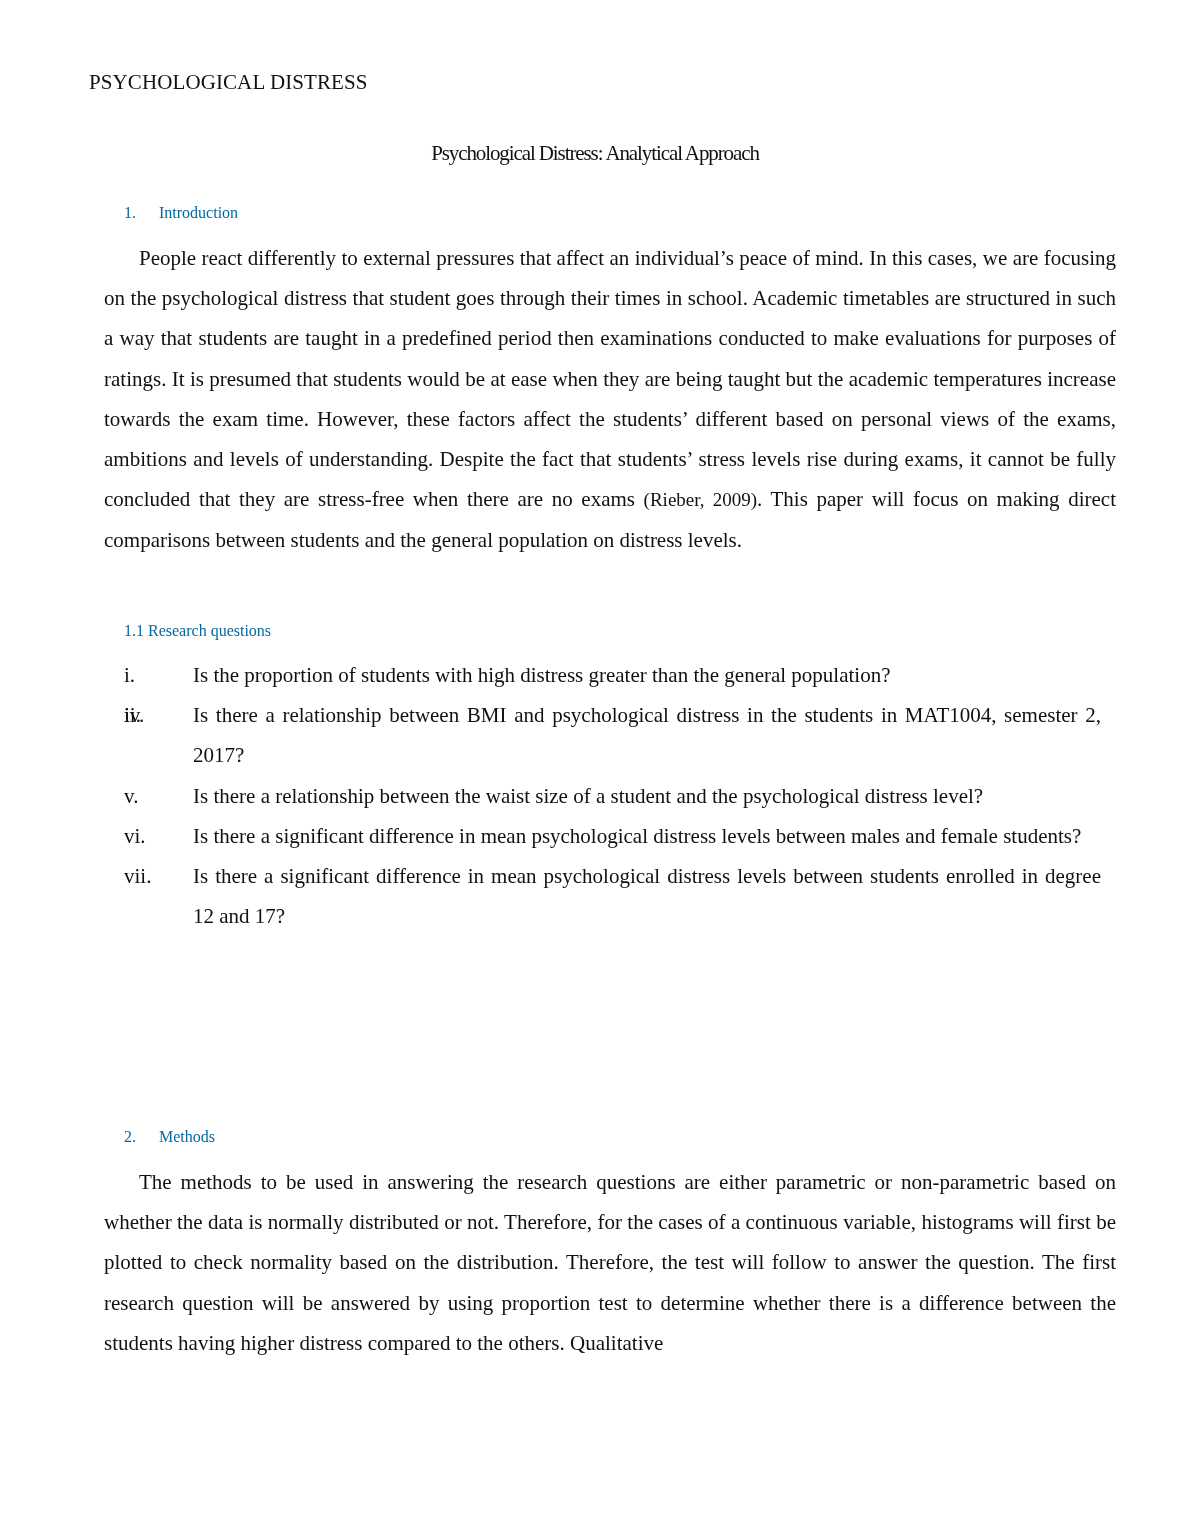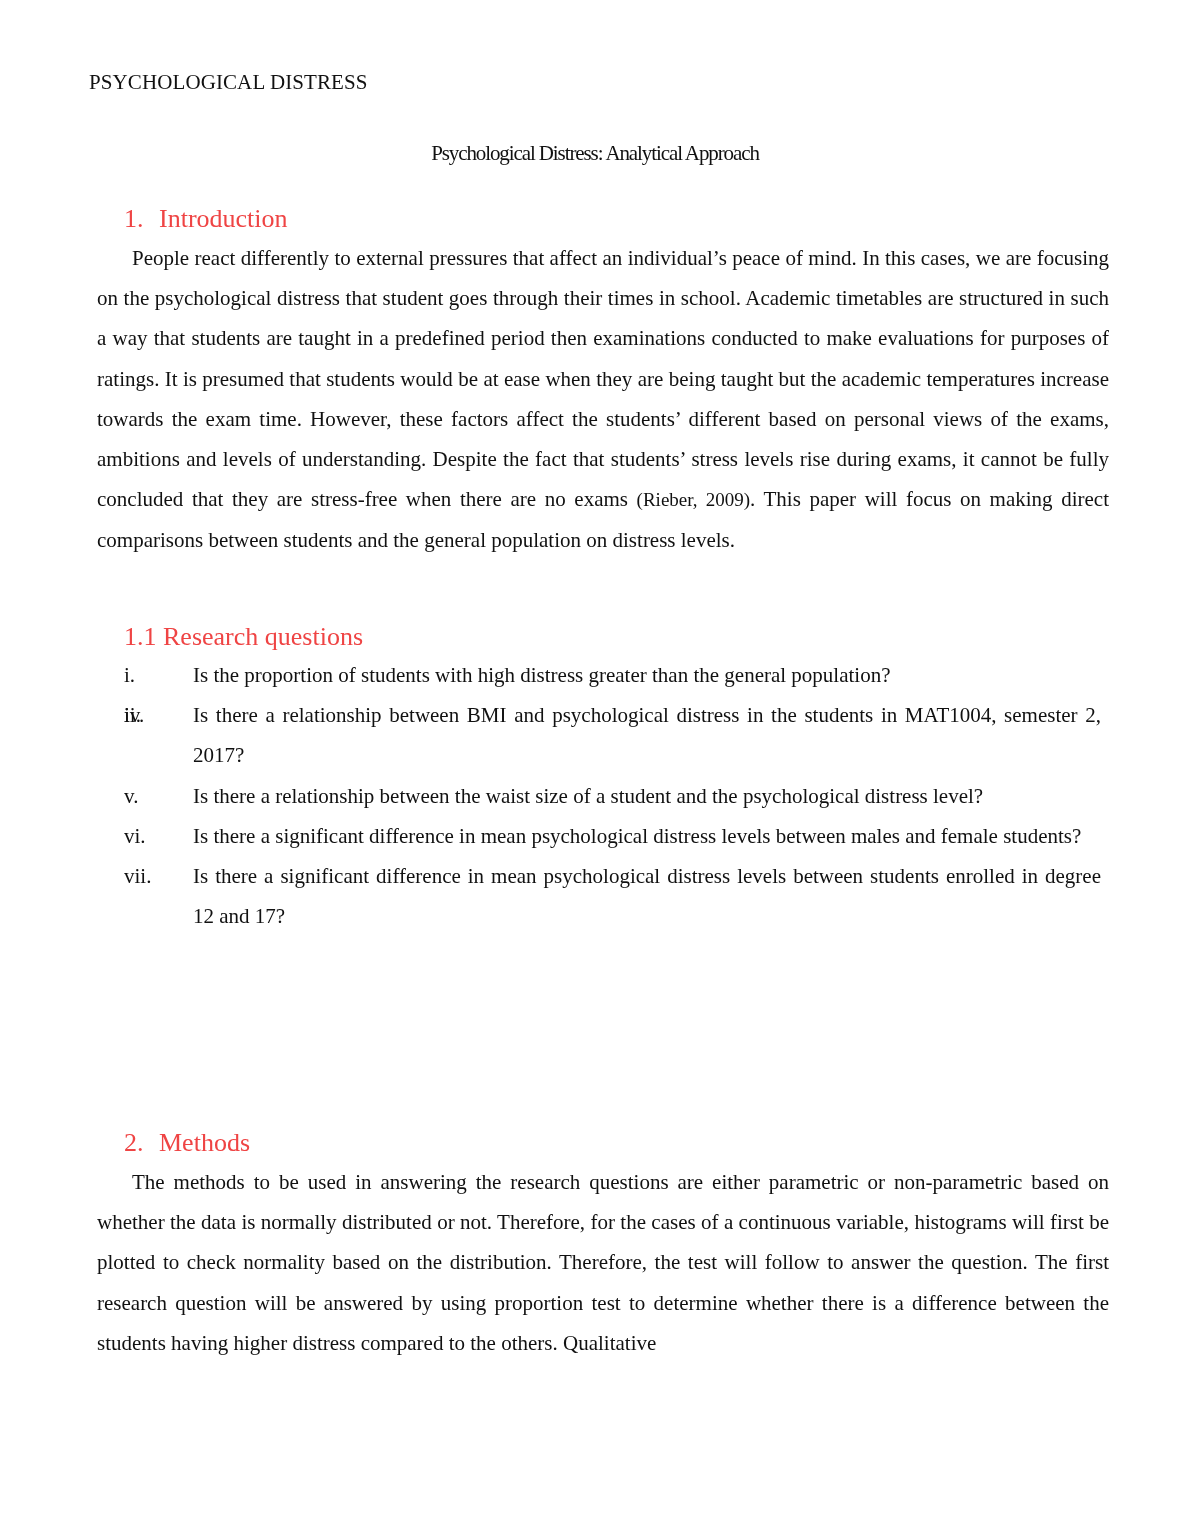--- a/index.html
+++ b/index.html
@@ -34,30 +34,30 @@
       top: 141px;
       left: 0;
       width: 1012px;
       text-align: center;
       font-size: 21px;
       letter-spacing: -1.1px;
     }
     .heading {
       position: absolute;
       left: 35px;
-      font-size: 26px;
-      color: #ef4444;
+      font-size: 16px;
+      color: #0369a1;
     }
     .heading .num {
       display: inline-block;
       width: 35px;
     }
     .para {
       position: absolute;
-      left: 8px;
+      left: 15px;
       width: 1012px;
       font-size: 21px;
       line-height: 40.2px;
       text-align: justify;
       text-indent: 35px;
     }
     .cite { font-size: 19px; }
     .rq-list {
       position: absolute;
       left: 35px;

